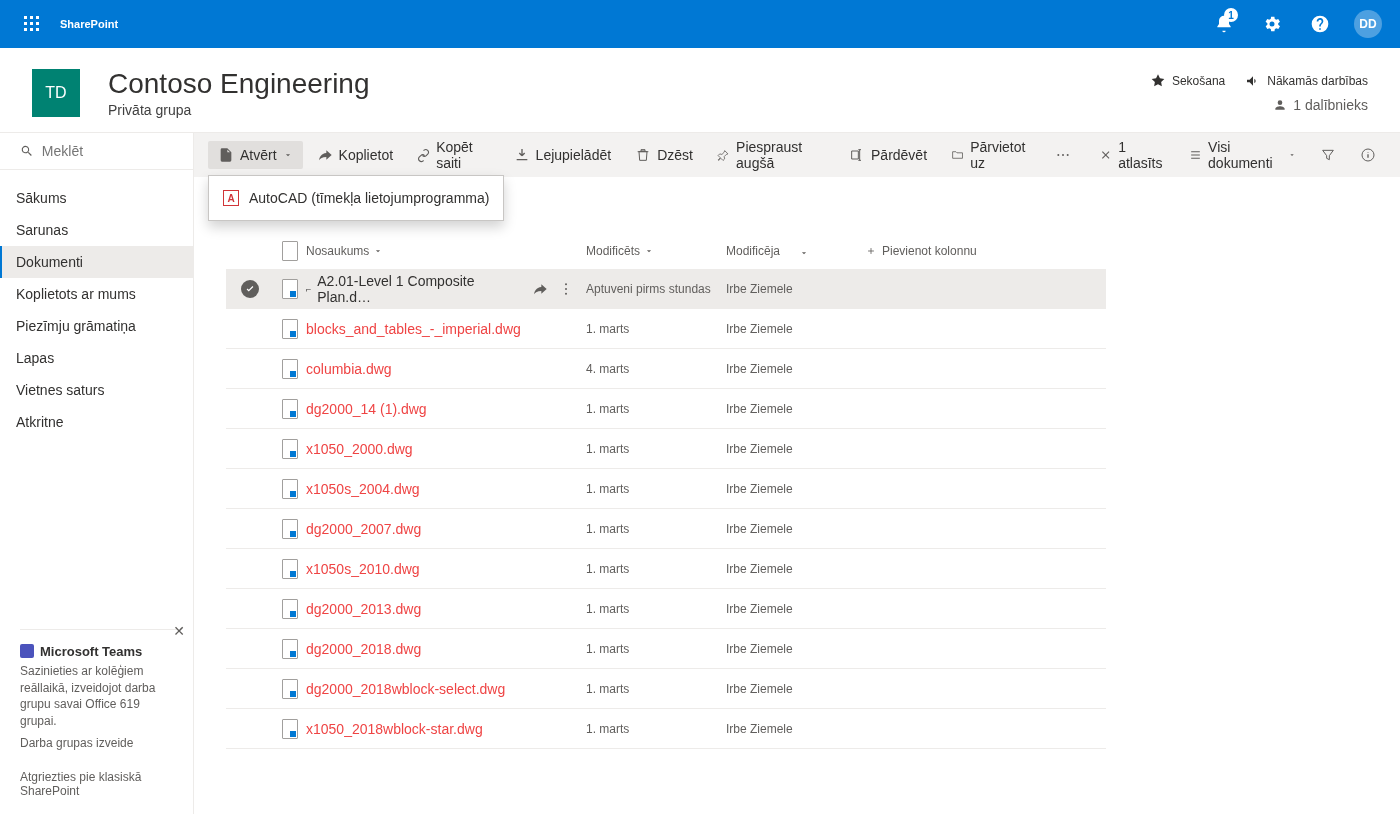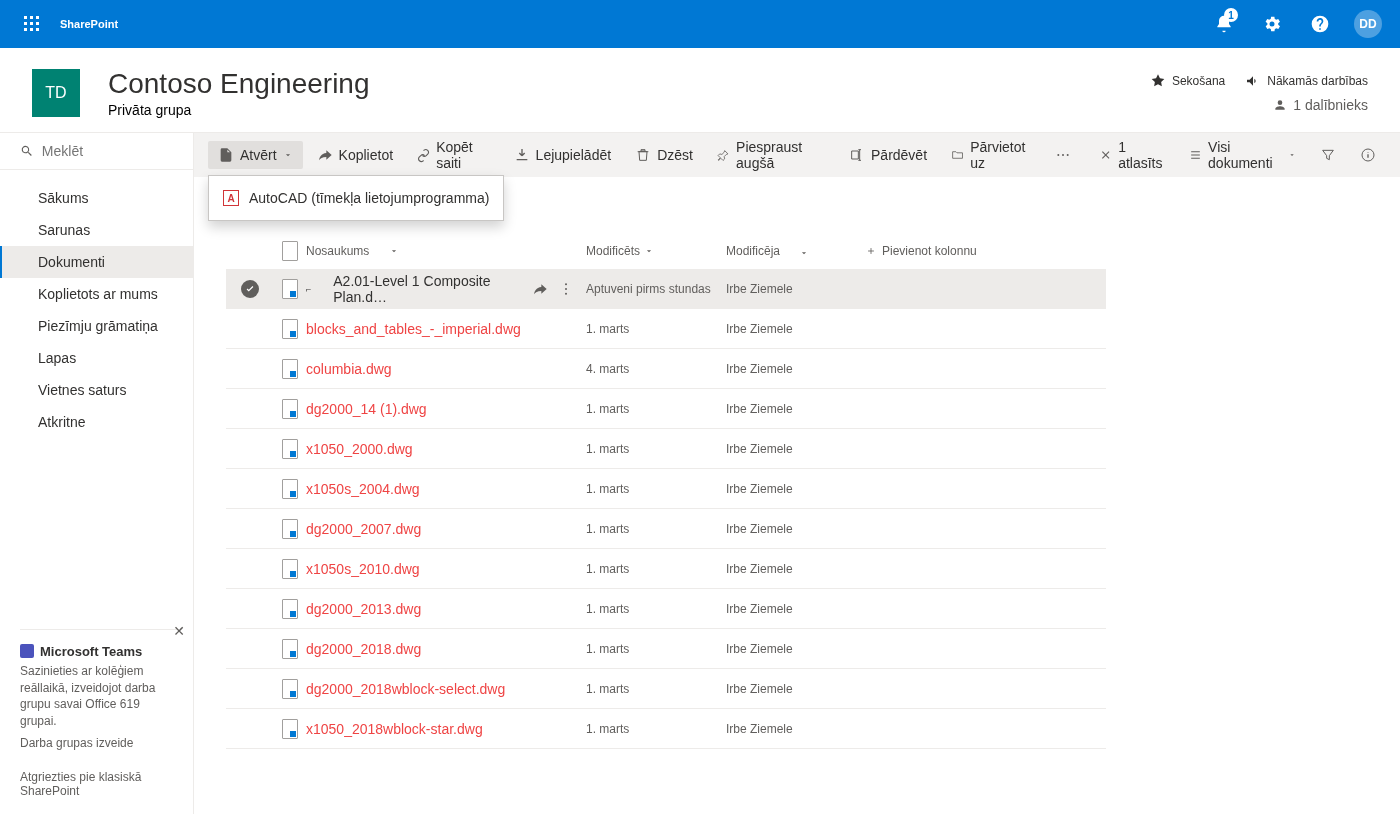--- a/index.html
+++ b/index.html
@@ -9,34 +9,34 @@
 .waffle svg { width: 16px; height: 16px; fill: #fff; }
 .app-name { font-size: 11px; font-weight: 600; margin-left: 4px; }
 .suite-spacer { flex: 1; }
 .suite-icon { width: 48px; height: 48px; display: flex; align-items: center; justify-content: center; cursor: pointer; position: relative; }
 .suite-icon svg { width: 20px; height: 20px; fill: #fff; }
 .badge { position: absolute; top: 8px; right: 10px; background: #fff; color: #0078d4; border-radius: 8px; font-size: 10px; min-width: 14px; height: 14px; display: flex; align-items: center; justify-content: center; font-weight: 600; }
 .avatar { width: 28px; height: 28px; border-radius: 50%; background: rgba(255,255,255,0.3); color: #fff; display: flex; align-items: center; justify-content: center; font-size: 12px; font-weight: 600; margin: 0 10px; }
 .site-header { display: flex; align-items: center; padding: 20px 32px 14px; border-bottom: 1px solid #edebe9; }
 .site-logo { width: 48px; height: 48px; background: #008272; color: #fff; display: flex; align-items: center; justify-content: center; font-size: 16px; font-weight: 400; margin-right: 28px; }
 .site-title { font-size: 28px; font-weight: 300; color: #323130; }
-.site-sub { font-size: 14px; color: #000000; margin-top: 2px; }
+.site-sub { font-size: 14px; color: #404040; margin-top: 2px; }
 .site-actions { margin-left: auto; text-align: right; }
 .site-action-row { display: flex; gap: 20px; justify-content: flex-end; margin-bottom: 8px; }
 .site-action { display: flex; align-items: center; gap: 6px; font-size: 12px; color: #323130; cursor: pointer; }
 .site-action svg { width: 16px; height: 16px; fill: #323130; }
 .members { display: flex; align-items: center; gap: 6px; font-size: 14px; color: #605e5c; justify-content: flex-end; }
 .members svg { width: 14px; height: 14px; fill: #605e5c; }
 .main-layout { display: flex; height: calc(100vh - 148px); }
 .left-nav { width: 194px; border-right: 1px solid #edebe9; display: flex; flex-direction: column; }
 .search-box { padding: 10px 12px 10px 20px; display: flex; align-items: center; gap: 8px; border-bottom: 1px solid #edebe9; }
 .search-box svg { width: 16px; height: 16px; fill: #605e5c; }
 .search-box input { border: none; outline: none; font-size: 14px; color: #605e5c; width: 100%; }
 .nav-list { padding-top: 12px; flex: 1; }
-.nav-item { padding: 8px 16px 8px 36px; font-size: 14px; color: #323130; cursor: pointer; border-left: 2px solid transparent; }
+.nav-item { padding: 8px 16px 8px 14px; font-size: 14px; color: #323130; cursor: pointer; border-left: 2px solid transparent; }
 .nav-item.selected { background: #edebe9; border-left: 2px solid #0078d4; }
 .nav-item.link { color: #0078d4; }
 .nav-footer { padding: 12px 16px 16px 20px; font-size: 12px; color: #605e5c; position: relative; }
 .teams-promo { border-top: 1px solid #edebe9; padding-top: 14px; margin-bottom: 12px; }
 .teams-title { font-weight: 600; color: #323130; font-size: 13px; display: flex; align-items: center; gap: 6px; }
 .teams-title .tlogo { width: 14px; height: 14px; background: #4b53bc; border-radius: 2px; }
 .teams-desc { font-size: 12px; color: #605e5c; margin-top: 4px; line-height: 1.4; }
 .teams-close { position: absolute; right: 8px; top: 6px; cursor: pointer; font-size: 14px; color: #605e5c; }
 .teams-link { color: #605e5c; font-size: 12px; cursor: pointer; margin-top: 6px; }
 .classic-link { color: #605e5c; font-size: 12px; cursor: pointer; margin-top: 20px; }
@@ -49,21 +49,21 @@
 .cmd-spacer { flex: 1; }
 .dropdown { position: absolute; top: 42px; left: 14px; background: #fff; border: 1px solid #c8c6c4; box-shadow: 0 6px 12px rgba(0,0,0,0.18); padding: 6px 0; min-width: 280px; z-index: 10; }
 .dropdown-item { padding: 8px 14px; display: flex; align-items: center; gap: 10px; font-size: 14px; cursor: pointer; }
 .acad-icon { width: 16px; height: 16px; background: #fff; border: 1px solid #d13438; color: #d13438; font-size: 10px; font-weight: 700; display: flex; align-items: center; justify-content: center; }
 .doc-area { flex: 1; overflow: auto; padding: 0 32px 20px; }
 .doc-heading { font-size: 21px; font-weight: 400; margin: 18px 0 14px; }
 .doc-table { width: 100%; max-width: 880px; }
 .col-headers { display: flex; align-items: center; padding: 8px 0; font-size: 12px; color: #605e5c; }
 .col-check { width: 48px; }
 .col-icon { width: 32px; display: flex; justify-content: center; }
-.col-name { flex: 0 0 280px; display: flex; align-items: center; gap: 20px; }
+.col-name { flex: 0 0 280px; display: flex; align-items: center; gap: 4px; }
 .col-mod { flex: 0 0 140px; display: flex; align-items: center; gap: 4px; }
 .col-by { flex: 0 0 140px; display: flex; align-items: flex-end; gap: 19px; }
 .col-add { flex: 1; display: flex; align-items: center; gap: 6px; font-size: 12px; color: #605e5c; }
 .col-headers svg { width: 10px; height: 10px; fill: #605e5c; }
 .row { display: flex; align-items: center; height: 40px; border-bottom: 1px solid #edebe9; font-size: 14px; }
 .row.selected { background: #edebe9; }
 .row .col-check { display: flex; justify-content: center; }
 .check-circle { width: 18px; height: 18px; border-radius: 50%; background: #605e5c; display: flex; align-items: center; justify-content: center; }
 .check-circle svg { width: 10px; height: 10px; fill: #fff; }
 .file-icon { width: 16px; height: 20px; border: 1px solid #a19f9d; border-radius: 1px; position: relative; background: #fff; }

